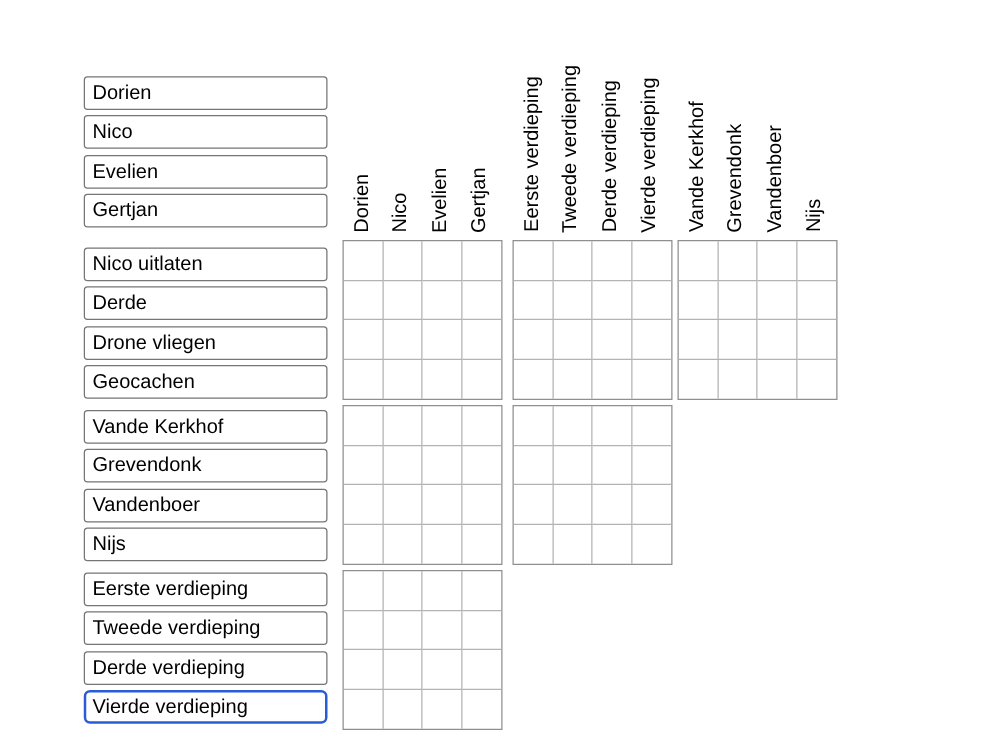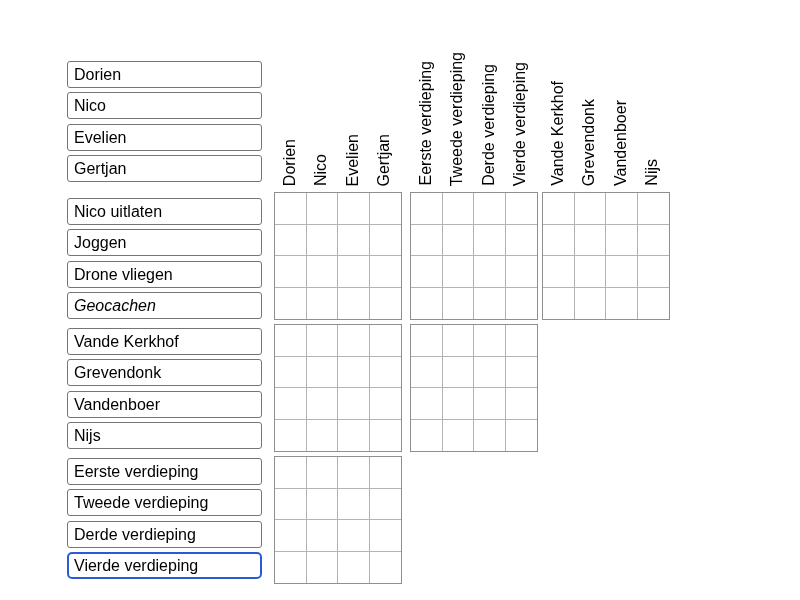--- a/index.html
+++ b/index.html
@@ -127,23 +127,23 @@
           <span class="header-label">Nijs</span>
         </div>
       </div>
     </div>
   <div id="row-labels">
       <div class="label-box" style="top: 61px;">Dorien</div>
       <div class="label-box" style="top: 92px;">Nico</div>
       <div class="label-box" style="top: 124px;">Evelien</div>
       <div class="label-box" style="top: 155px;">Gertjan</div>
       <div class="label-box" style="top: 198px;">Nico uitlaten</div>
-      <div class="label-box" style="top: 229px;">Joggen</div>
+      <div class="label-box" style="top: 229px;">Derde</div>
       <div class="label-box" style="top: 261px;">Drone vliegen</div>
-      <div class="label-box" style="top: 292px; font-style: italic;">Geocachen</div>
+      <div class="label-box" style="top: 292px;">Geocachen</div>
       <div class="label-box" style="top: 328px;">Vande Kerkhof</div>
       <div class="label-box" style="top: 359px;">Grevendonk</div>
       <div class="label-box" style="top: 391px;">Vandenboer</div>
       <div class="label-box" style="top: 422px;">Nijs</div>
       <div class="label-box" style="top: 458px;">Eerste verdieping</div>
       <div class="label-box" style="top: 489px;">Tweede verdieping</div>
       <div class="label-box" style="top: 521px;">Derde verdieping</div>
       <div class="label-box selected" style="top: 552px;">Vierde verdieping</div>
     </div>
   <div id="grids">

